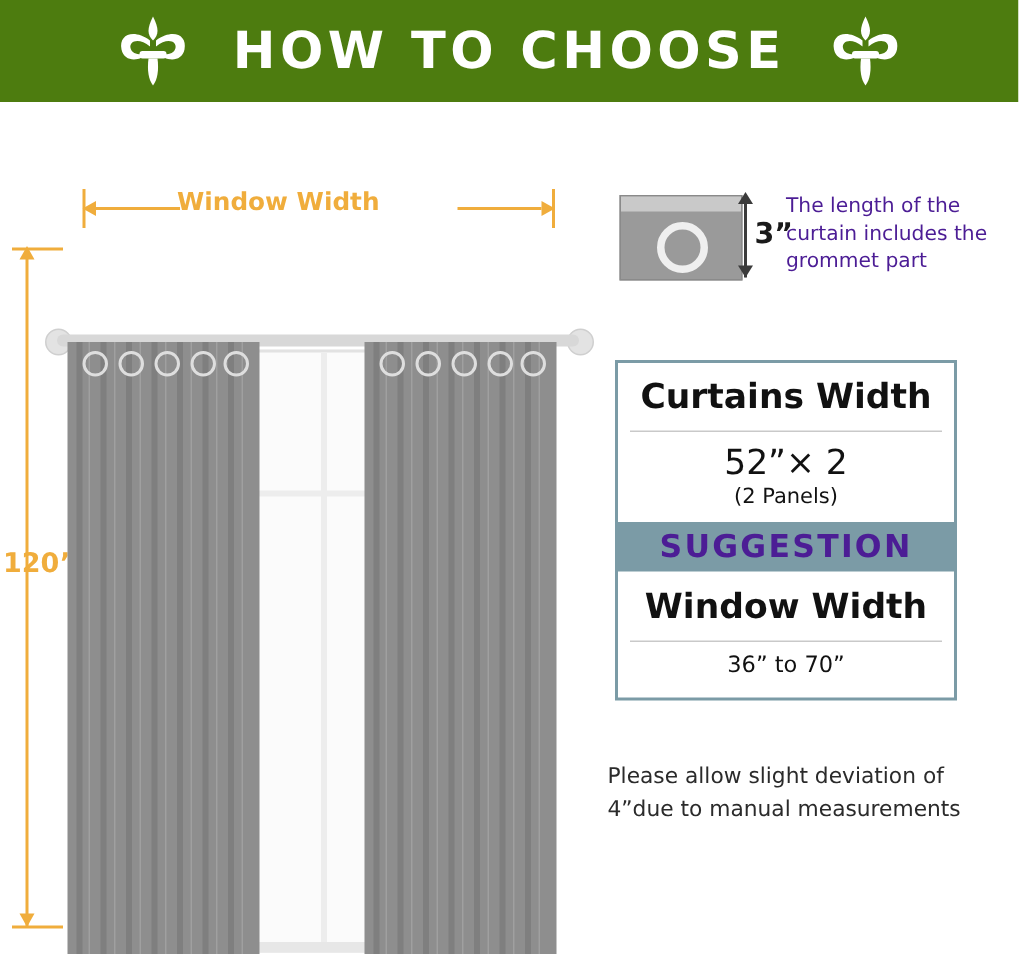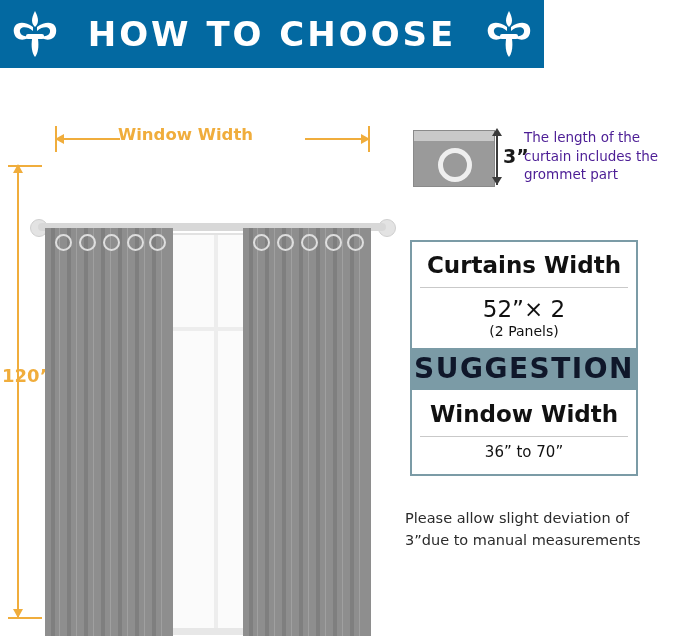--- a/index.html
+++ b/index.html
@@ -12,23 +12,23 @@
     height: 636px;
     font-family: "Liberation Sans", sans-serif;
     overflow: hidden;
     position: relative;
   }
 
   
   .banner {
     position: absolute;
     left: 0; top: 0;
-    width: 544px;
+    width: 679px;
     height: 68px;
-    background: #0369a1;
+    background: #4d7c0f;
     display: flex;
     align-items: center;
     justify-content: center;
     gap: 26px;
   }
   .banner-title {
     color: #ffffff;
     font-size: 34px;
     font-weight: bold;
     letter-spacing: 3px;
@@ -344,22 +344,22 @@
   .card-value {
     font-size: 23px;
     padding: 8px 0 0;
   }
   .card-sub {
     font-size: 14px;
     padding: 1px 0 9px;
   }
   .card-band {
     background: #7b9ba6;
-    color: #0f172a;
-    font-size: 28px;
+    color: #4c1d95;
+    font-size: 21px;
     font-weight: bold;
     letter-spacing: 1.5px;
     padding: 4px 0 5px;
     text-align: center;
     font-family: "DejaVu Sans", sans-serif;
   }
   .card-label2 {
     font-size: 23px;
     font-weight: bold;
     padding: 11px 0 9px;
@@ -506,16 +506,16 @@
       <div class="card-row card-value">52”× 2</div>
       <div class="card-row card-sub">(2 Panels)</div>
       <div class="card-band">SUGGESTION</div>
       <div class="card-row card-label2">Window Width</div>
       <div class="card-sep"></div>
       <div class="card-row card-range">36” to 70”</div>
     </div>
 
     <div class="disclaimer">
       <div>Please allow slight deviation of</div>
-      <div>3”due to manual measurements</div>
+      <div>4”due to manual measurements</div>
     </div>
   </div>
 </div>
 
 </body></html>

